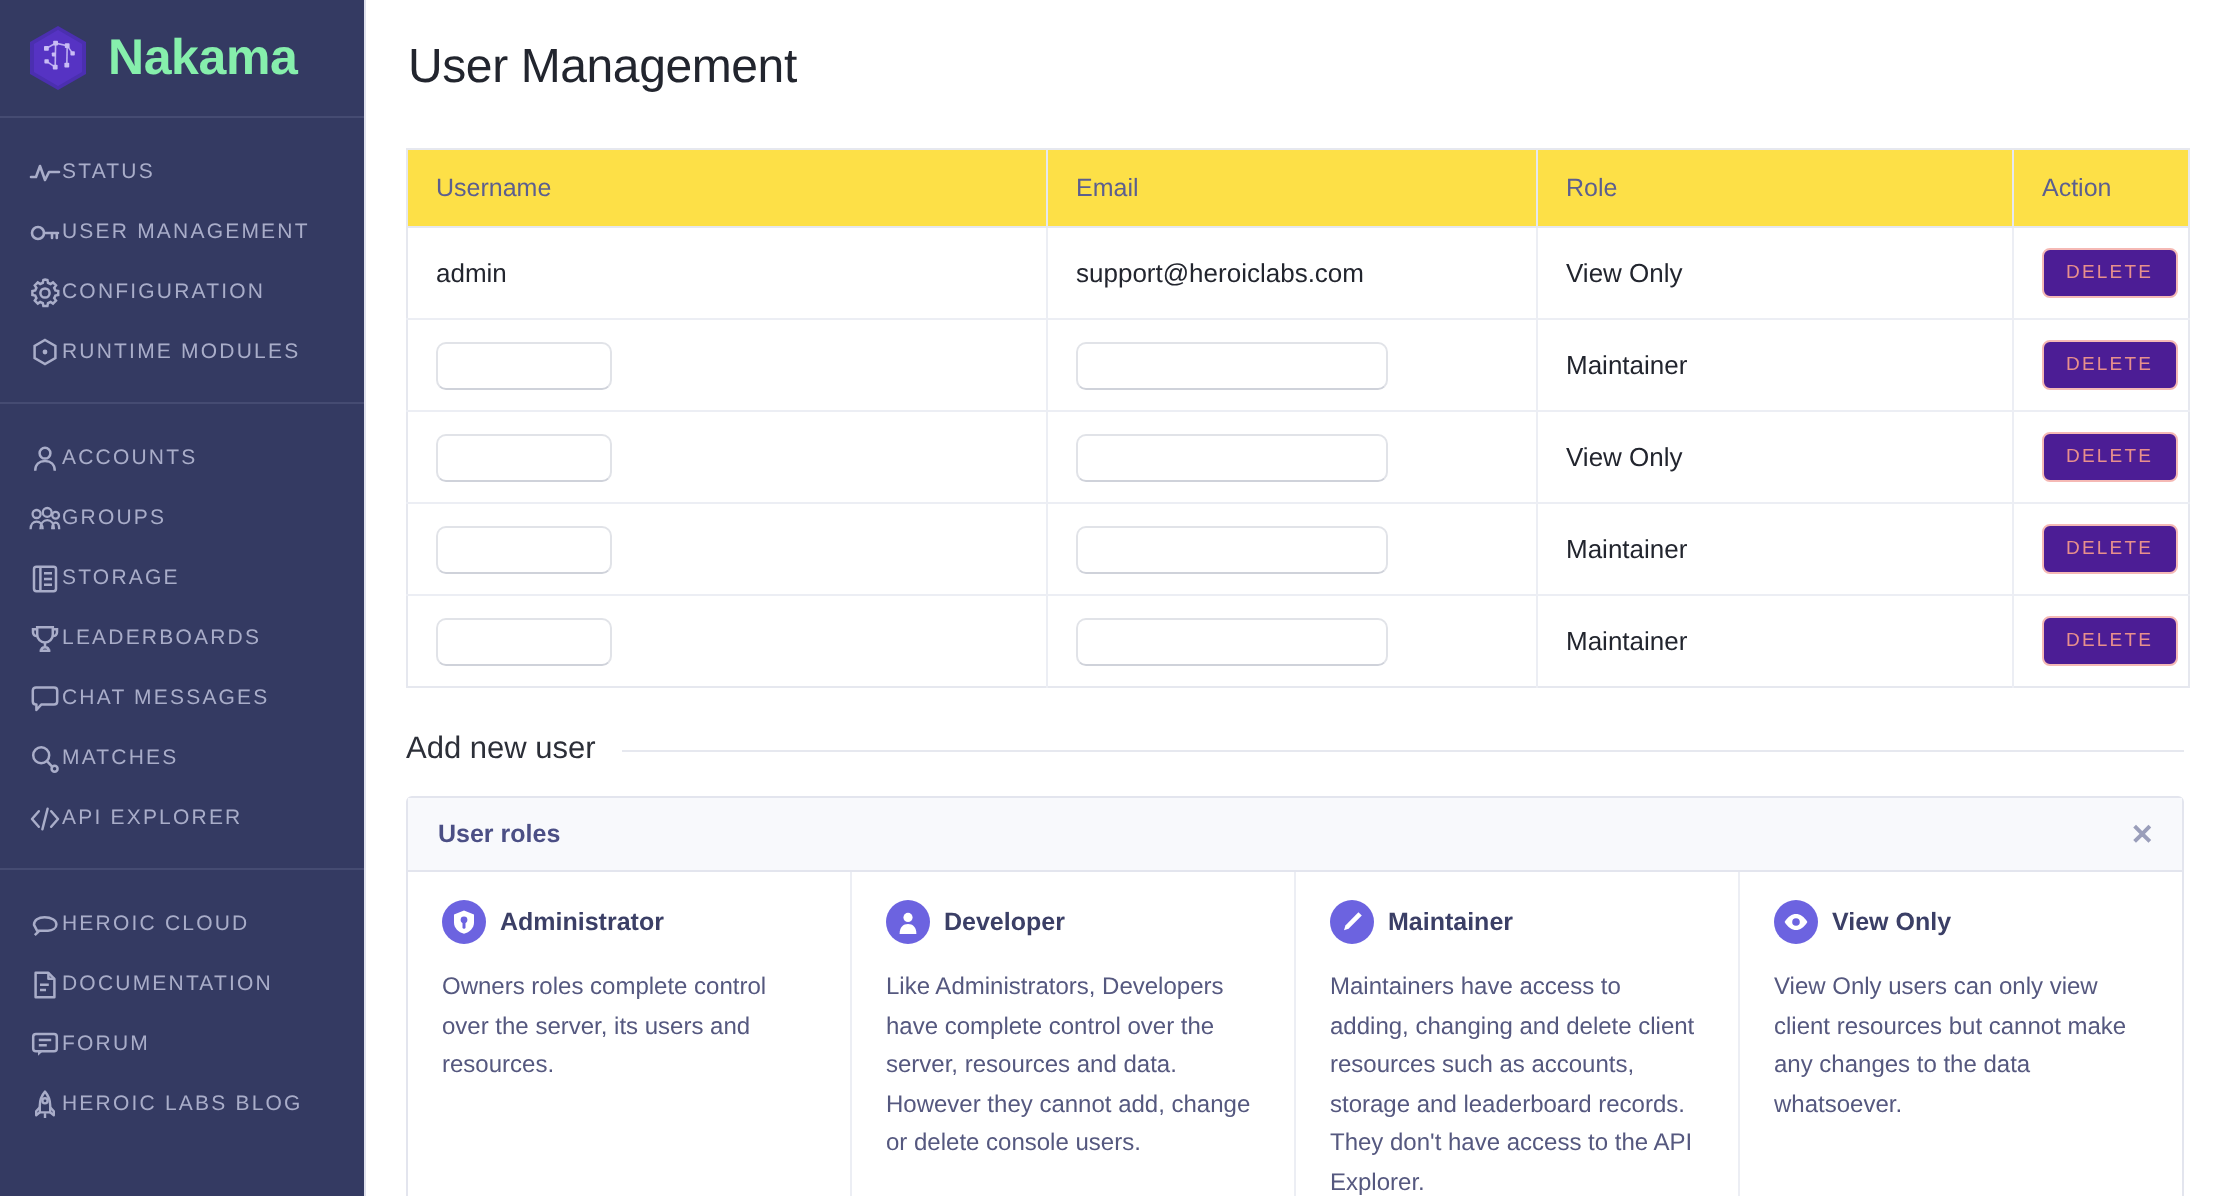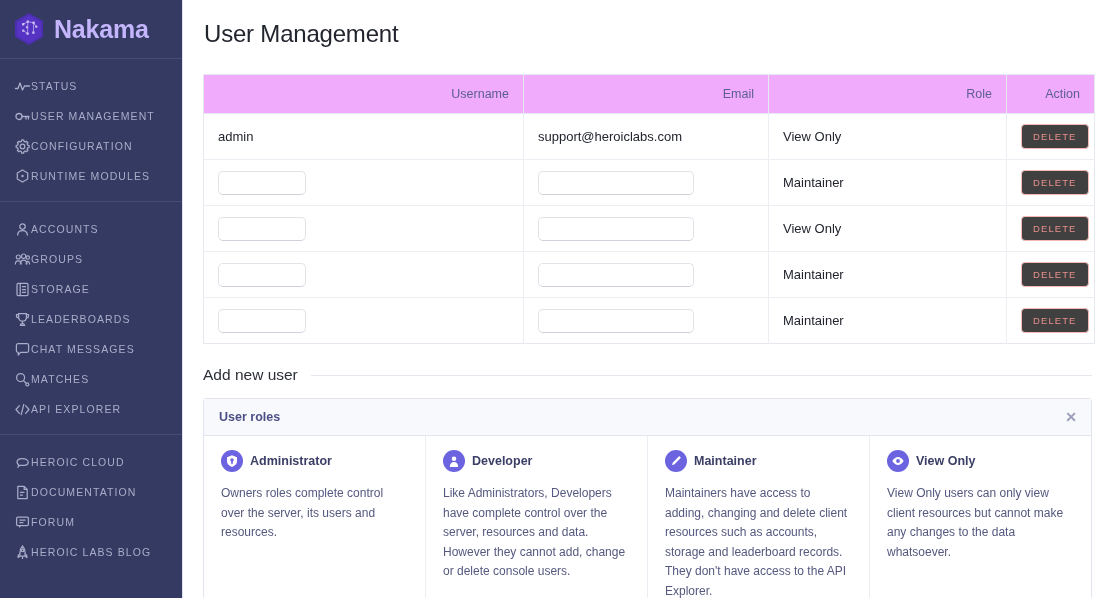--- a/index.html
+++ b/index.html
@@ -20,21 +20,21 @@
     overflow: hidden;
   }
   .brand {
     height: 58px;
     display: flex; align-items: center;
     padding-left: 13px;
     gap: 9px;
   }
   .logo-hex { width: 32px; height: 34px; display: block; }
   .brand-name {
-    color: #c4b5fd;
+    color: #86efac;
     font-size: 25px;
     font-weight: bold;
     letter-spacing: -0.2px;
   }
   .sb-divider { height: 1px; background: #454b72; }
   .nav-group { padding: 12px 0 10px 0; }
   .nav-item {
     display: flex; align-items: center;
     height: 30px;
     padding-left: 14px;
@@ -73,25 +73,25 @@
 
   
   .user-table {
     margin-top: 26px;
     width: 100%;
     border-collapse: collapse;
     border: 1px solid #e6e8ef;
     table-layout: fixed;
   }
   .user-table th {
-    background: #f0abfc;
+    background: #fde047;
     color: #5c5f8f;
     font-size: 12.5px;
     font-weight: normal;
-    text-align: right;
+    text-align: left;
     padding: 12px 14px;
     border-right: 1px solid #e6e8ef;
     border-bottom: 1px solid #e6e8ef;
     height: 36px;
   }
   .user-table th:last-child { border-right: none; }
   .user-table td {
     font-size: 13px;
     color: #22252e;
     padding: 10px 14px;
@@ -116,21 +116,21 @@
     background: #ffffff;
   }
   .skel-user { width: 88px; }
   .skel-mail { width: 156px; }
 
   .btn-delete {
     display: inline-block;
     font-size: 9.5px;
     letter-spacing: 1.1px;
     color: #e8908c;
-    background: #404040;
+    background: #4c1d95;
     border: 1px solid #f5b9b5;
     border-radius: 4px;
     padding: 6px 11px;
     cursor: pointer;
     font-family: "Liberation Sans", sans-serif;
   }
 
   
   .section-head {
     display: flex; align-items: center;

